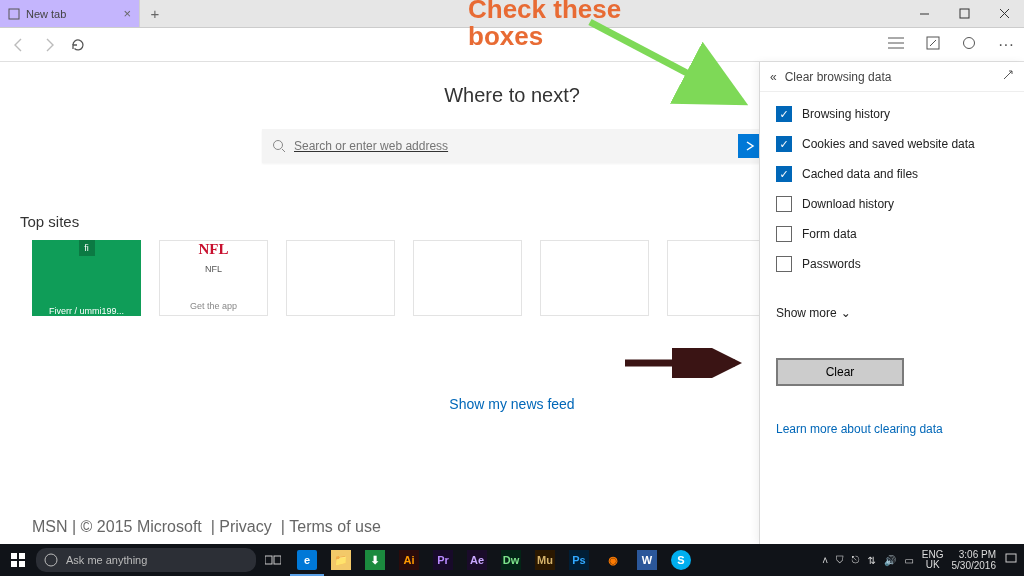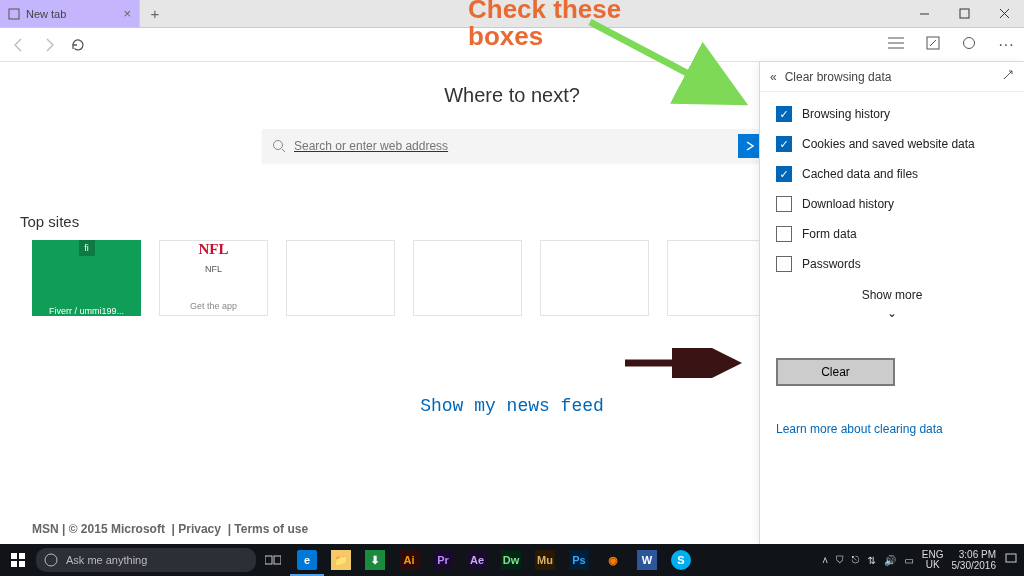--- a/index.html
+++ b/index.html
@@ -27,34 +27,34 @@
 .searchwrap svg { color:#777; }
 .searchwrap input { flex:1; border:none; background:transparent; font-size:12px; color:#333; outline:none;text-decoration:underline; }
 .searchwrap .go { width:24px; height:24px; background:#0078d7; color:#fff; display:flex; align-items:center; justify-content:center; margin-right:-10px; }
 
 .topsites-label { font-size:15px; color:#333; margin-left:20px; margin-bottom:10px; }
 .tilerow { display:flex; gap:18px; margin-left:32px; }
 .tile { width:109px; height:76px; border:1px solid #e3e3e3; display:flex; flex-direction:column; align-items:center; justify-content:space-between; font-size:9px; color:#555; }
 .tile.green { background:#0f9d58; color:#fff; border:none; }
 .tile .title { margin-top:6px; font-size:9px; }
 .tile .sub { font-size:9px; color:#888; margin-top:auto; margin-bottom:4px;}
-.newsfeed { text-align:center; color:#0067b8; font-size:18px; margin-top:80px;font-family:Liberation Mono, monospace; }
-.footer { position:absolute; left:32px; bottom:8px; font-size:12px; color:#666;font-weight:bold; }
+.newsfeed { text-align:center; color:#0067b8; font-size:14px; margin-top:80px; }
+.footer { position:absolute; left:32px; bottom:8px; font-size:16px; color:#666; }
 .footer a { color:#666; text-decoration:none; }
 
 
 .panel { position:absolute; top:62px; right:0; width:265px; height:482px; background:#fff; border-left:1px solid #d8d8d8; box-shadow:-2px 0 8px rgba(0,0,0,0.06); }
 .panel .phead { height:30px; display:flex; align-items:center; padding:0 10px; border-bottom:1px solid #eee; font-size:12px; color:#444; gap:8px;}
 .panel .phead .pin { margin-left:auto; }
 .panel .pbody { padding:14px 16px; display:flex; flex-direction:column; gap:14px; font-size:12px; color:#222;}
 .cbrow { display:flex; align-items:center; gap:10px; }
 .cb { width:16px; height:16px; border:1px solid #666; display:flex; align-items:center; justify-content:center; }
 .cb.checked { background:#0067b8; border-color:#0067b8; color:#fff; font-size:11px; }
-.showmore { font-size:12px; color:#222; display:flex; align-items:center; gap:4px; margin-top:2px;flex-direction:column;}
-.clearbtn { width:119px; height:28px; background:#ccc; border:2px solid #7a7a7a; font-size:12px; color:#000; margin-top:24px; cursor:pointer;}
+.showmore { font-size:12px; color:#222; display:flex; align-items:center; gap:4px; margin-top:20px;}
+.clearbtn { width:128px; height:28px; background:#ccc; border:2px solid #7a7a7a; font-size:12px; color:#000; margin-top:24px; cursor:pointer;}
 .learnmore { color:#0067b8; font-size:12px; margin-top:22px; }
 
 
 .anno-text { position:absolute; left:468px; top:-4px; color:#e86b34; font-size:26px; font-weight:700; line-height:1.05; z-index:50; font-family:"Segoe UI",Arial,sans-serif;}
 svg.anno { position:absolute; z-index:49; }
 
 
 .taskbar { position:absolute; left:0; bottom:0; width:1024px; height:32px; background:#101318; display:flex; align-items:center; color:#fff; }
 .taskbar .start { width:36px; display:flex; align-items:center; justify-content:center; }
 .taskbar .search { width:220px; height:24px; background:#2c2f36; display:flex; align-items:center; padding:0 8px; font-size:11px; color:#bbb; gap:8px; border-radius:10px; }

